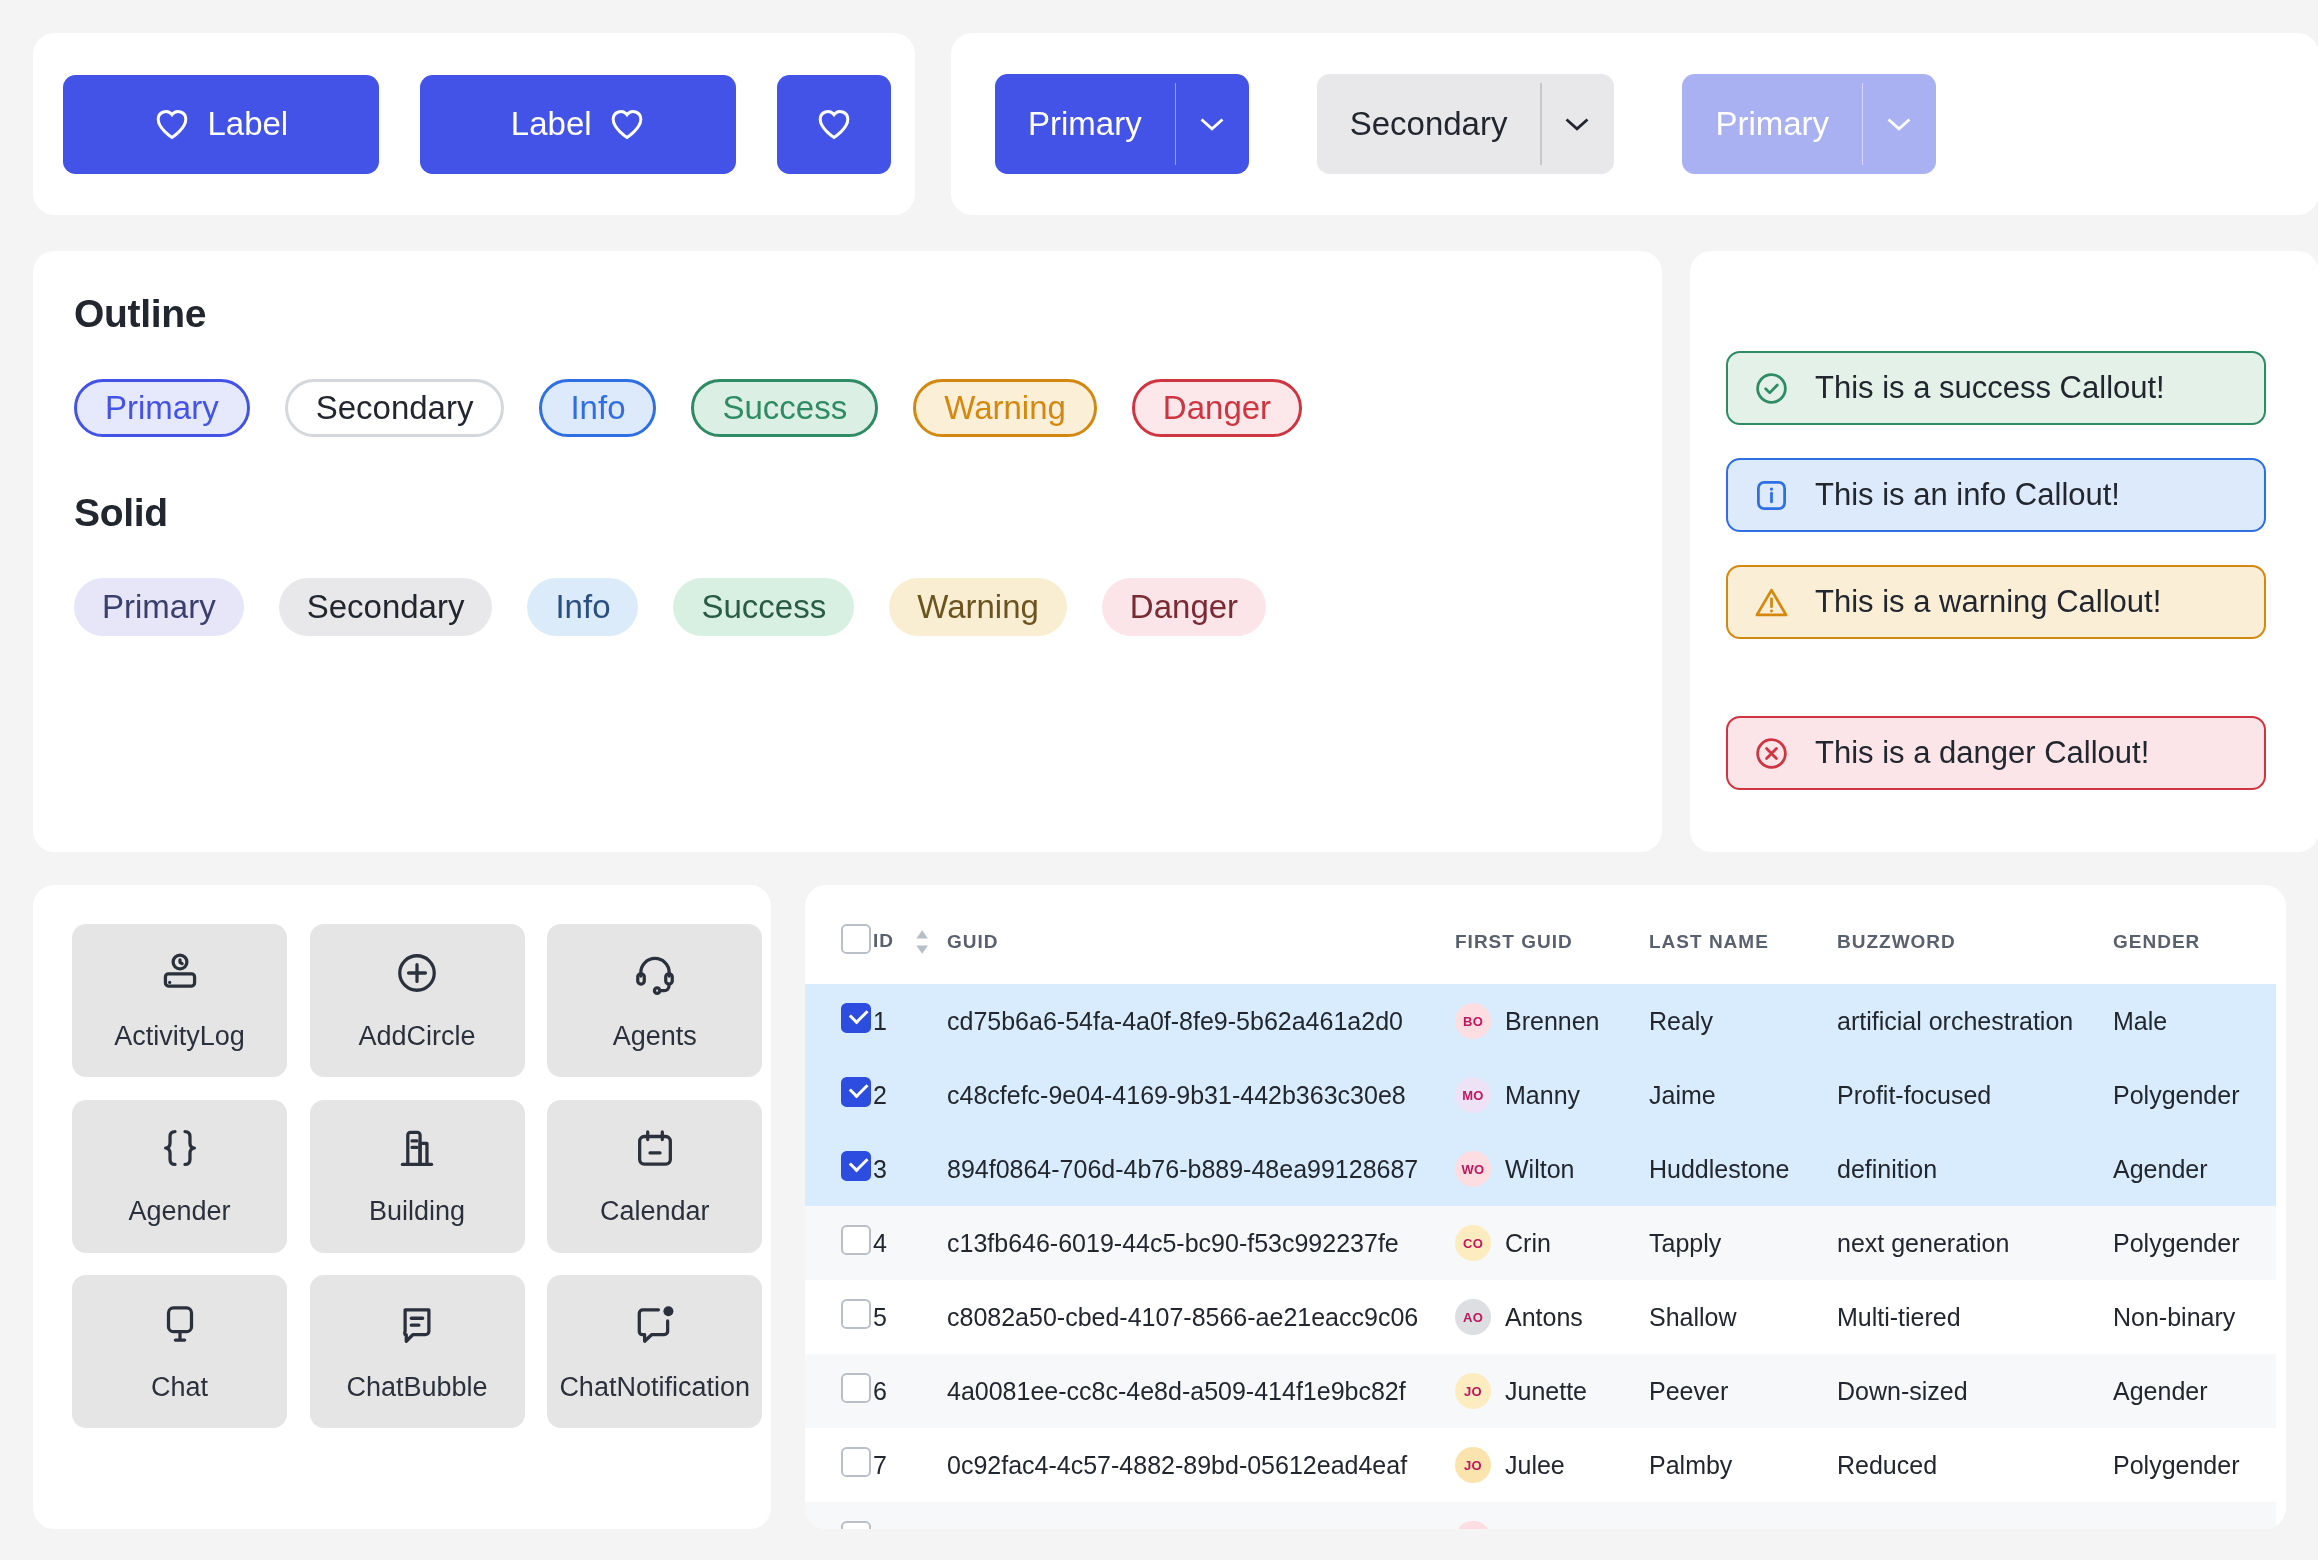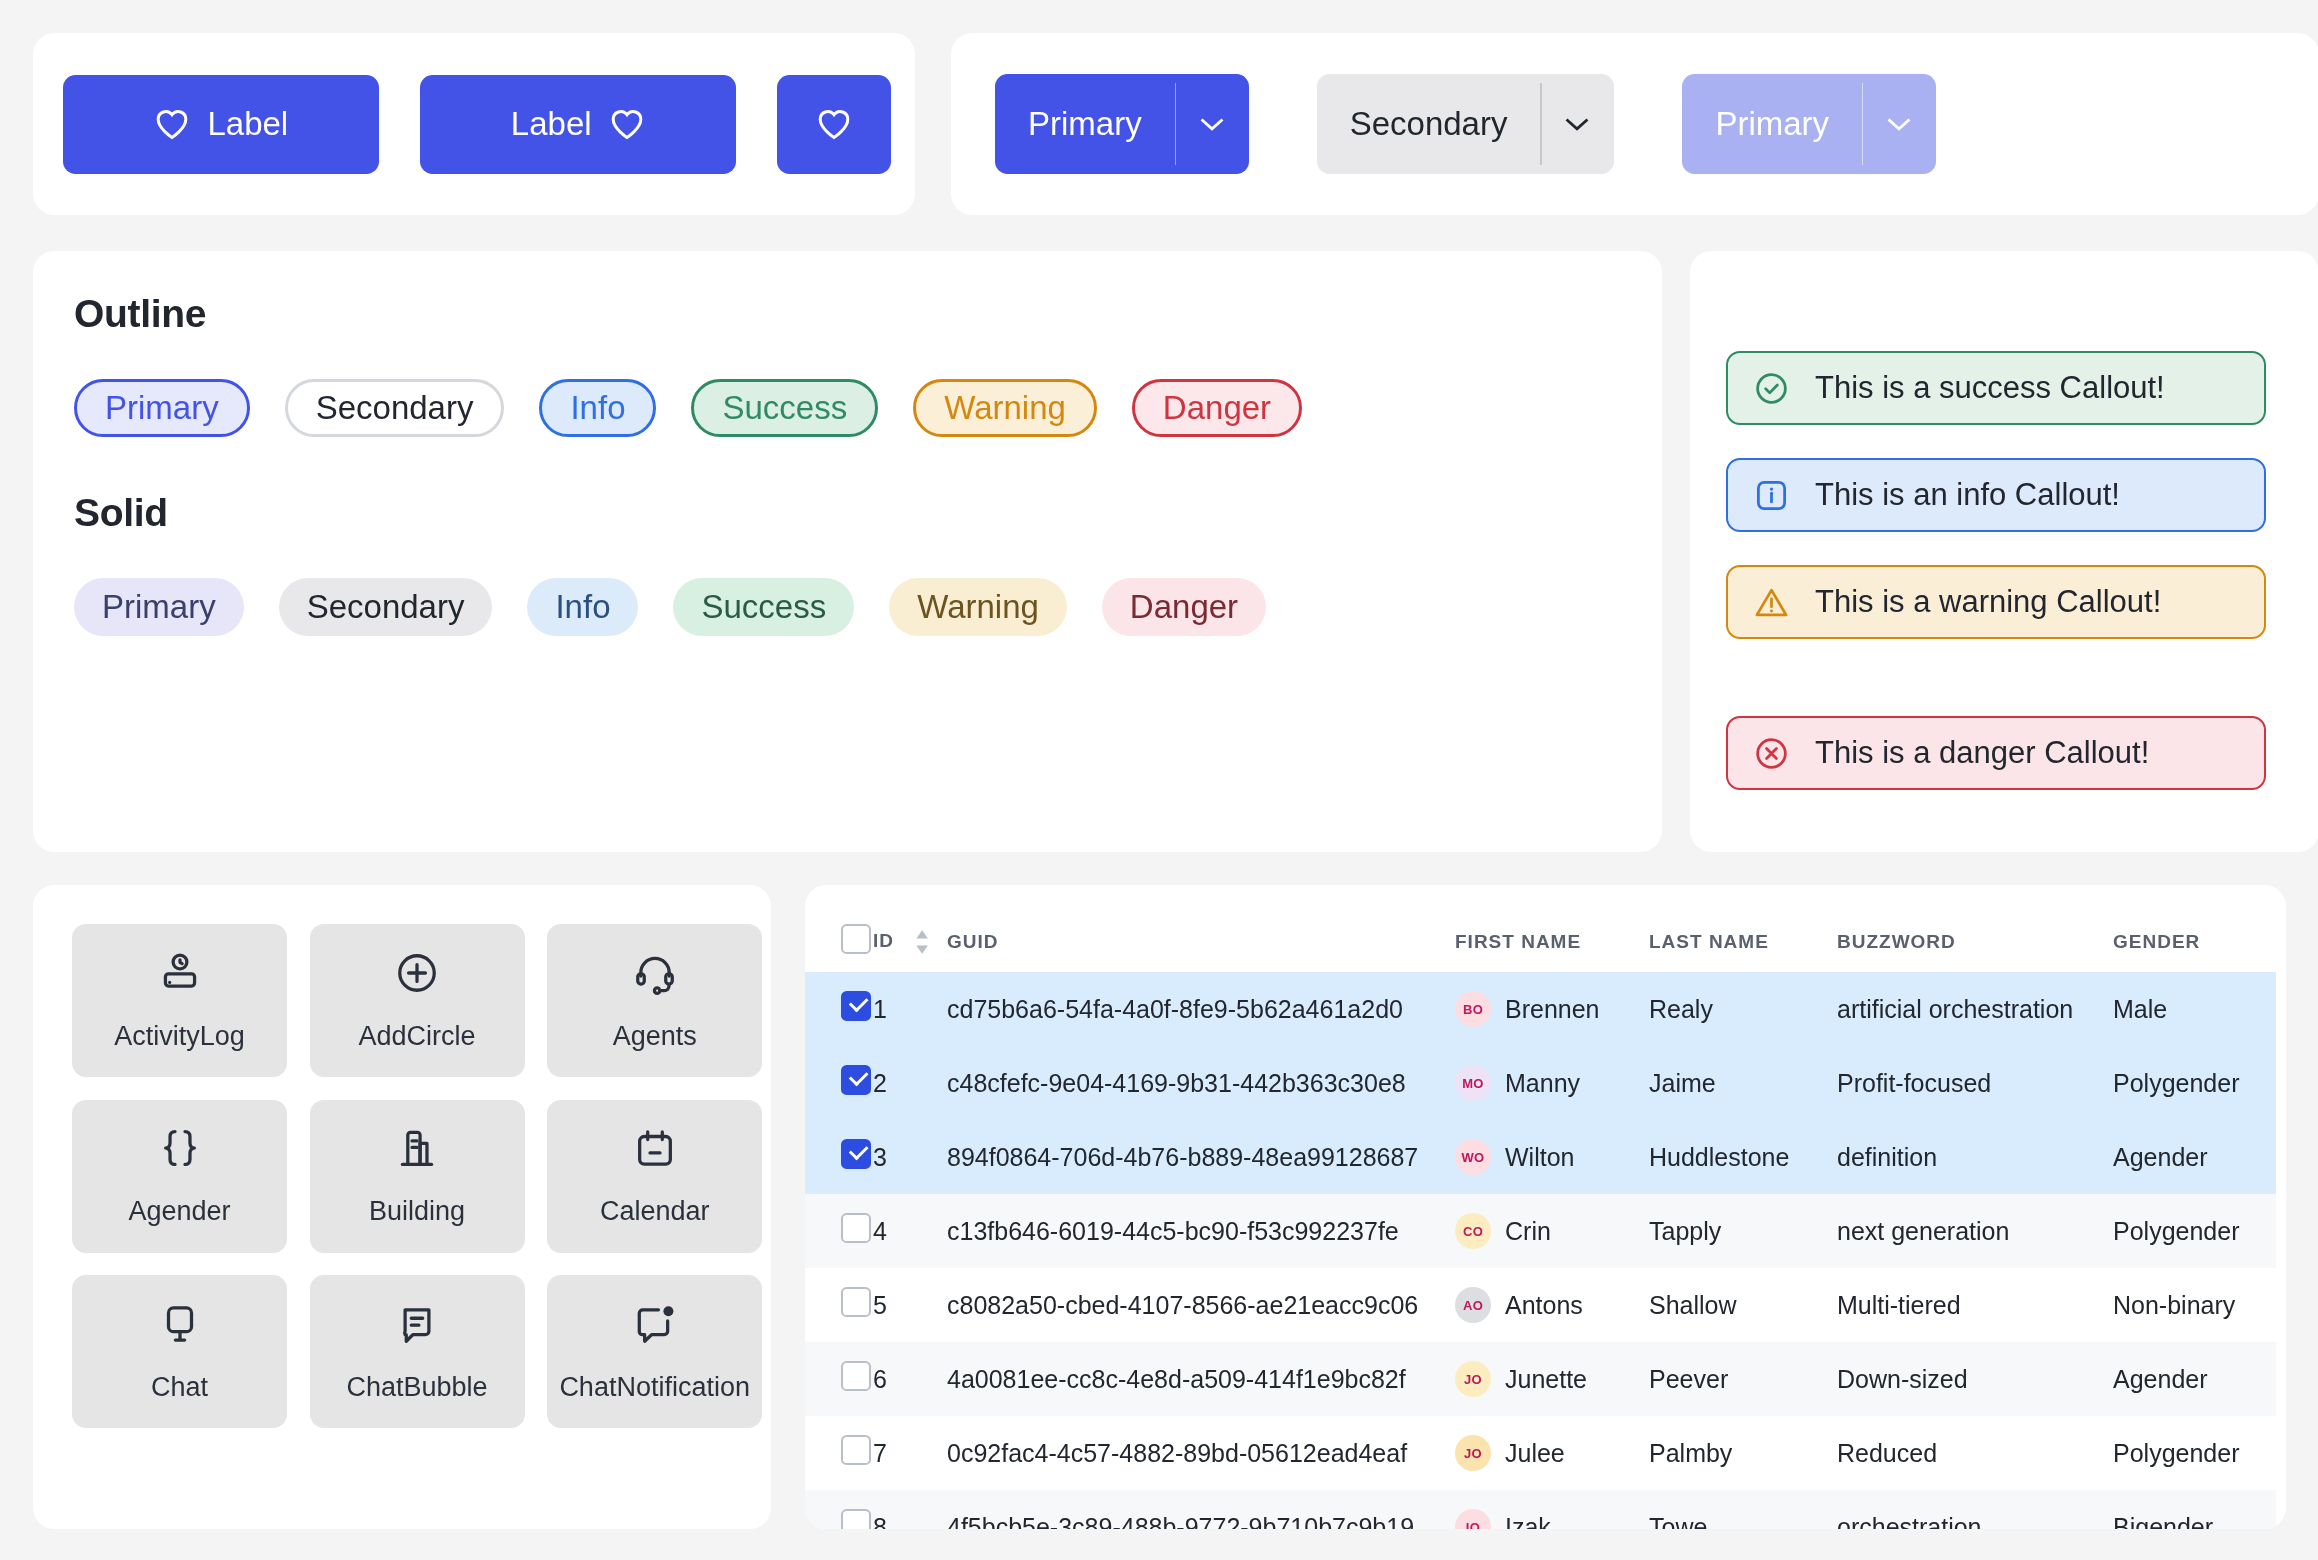--- a/index.html
+++ b/index.html
@@ -81,21 +81,21 @@
     display: flex; flex-direction: column; align-items: center; justify-content: center;
     gap: 25px; cursor: pointer;
   }
   .icon-tile .gl { width: 46px; height: 46px; color: #2b313c; }
   .icon-tile .nm { font-size: 27px; color: #2b313c; }
 
   #table-card { left: 805px; top: 885px; width: 1481px; height: 644px; padding: 0; overflow: hidden; }
   table { width: 1443px; border-collapse: collapse; table-layout: fixed; }
   thead th {
     font-size: 19px; letter-spacing: 1px; color: #5a616e; font-weight: 700;
-    text-align: left; padding: 39px 0 13px 0; white-space: nowrap;
+    text-align: left; padding: 39px 0 25px 0; white-space: nowrap;
   }
   tbody td { font-size: 25px; color: #22262e; padding: 19px 0; white-space: nowrap; }
   .c-chk  { width: 68px; padding-left: 36px !important; }
   .c-id   { width: 74px; }
   .c-guid { width: 508px; }
   .c-fn   { width: 194px; }
   .c-ln   { width: 188px; }
   .c-bz   { width: 276px; }
   .c-gd   { width: 163px; }
   tbody tr.sel td { background: #d9ecfd; }
@@ -323,21 +323,21 @@
             <span class="cb" id="select-all-cb"></span>
           </th>
           <th class="c-id">
             <span>ID</span>
             <svg class="sort-ic" viewBox="0 0 14 24" fill="#b9bfc9">
               <path d="M7 2l5 7H2z"></path>
                 <path d="M7 22l5-7H2z"></path>
             </svg>
           </th>
           <th class="c-guid">GUID</th>
-          <th class="c-fn">FIRST NAME</th>
+          <th class="c-fn">FIRST GUID</th>
           <th class="c-ln">LAST NAME</th>
           <th class="c-bz">BUZZWORD</th>
           <th class="c-gd">GENDER</th>
         </tr>
       </thead>
       <tbody id="table-body">
           <tr class="sel">
             <td class="c-chk"><span class="cb on"></span></td>
             <td class="c-id">1</td>
             <td class="c-guid">cd75b6a6-54fa-4a0f-8fe9-5b62a461a2d0</td>

